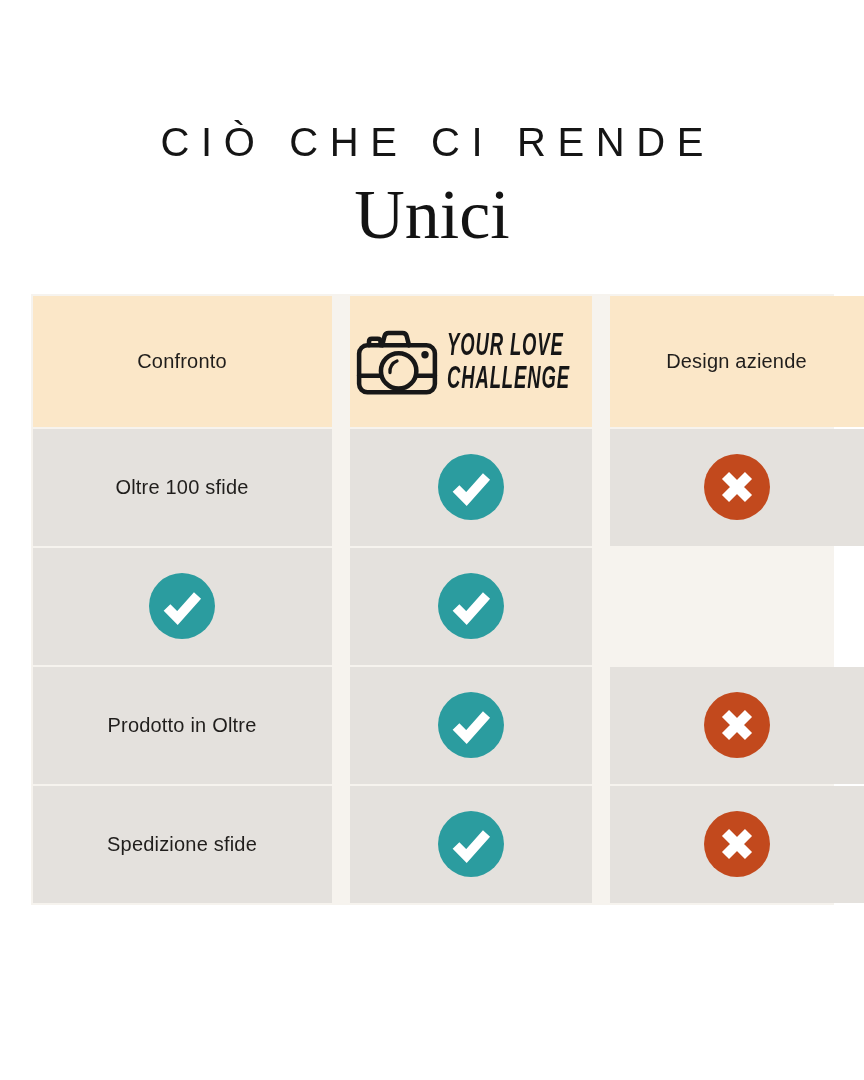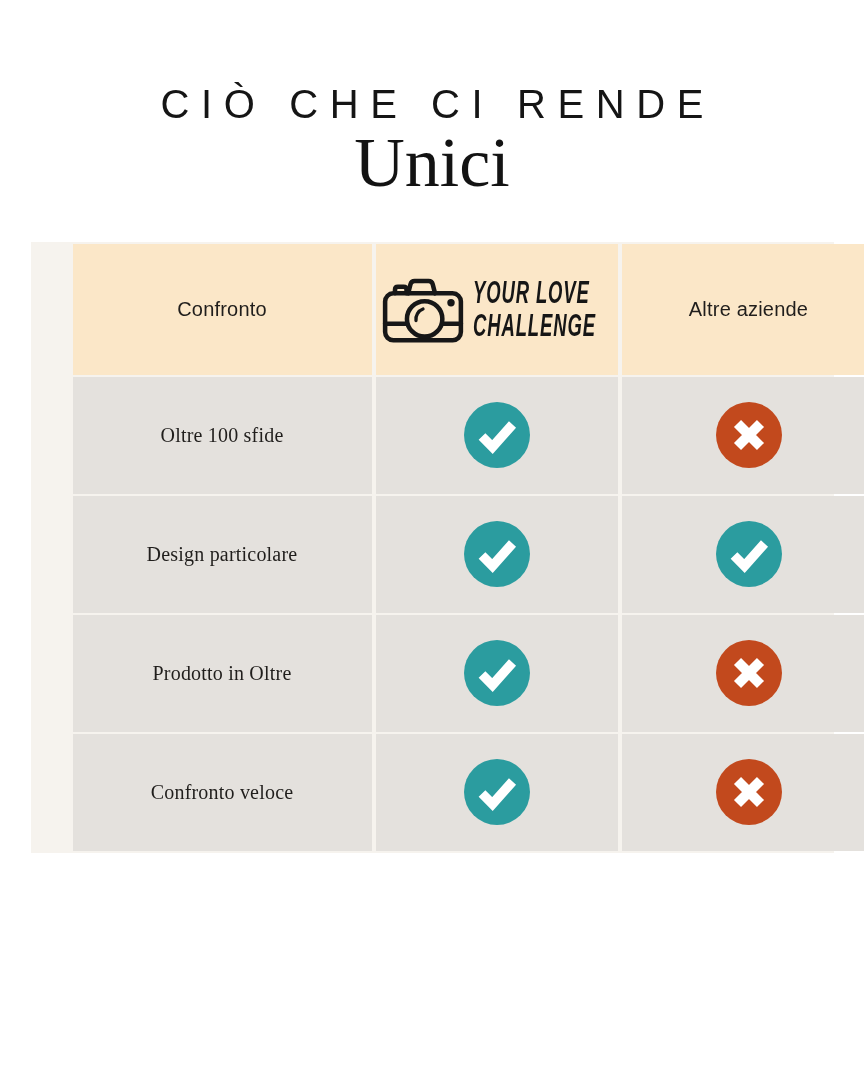--- a/index.html
+++ b/index.html
@@ -20,63 +20,62 @@
     font-family: "Liberation Sans", sans-serif;
     color: var(--text);
     overflow: hidden;
   }
   .canvas {
     position: relative;
     width: 864px;
     height: 1080px;
   }
   .kicker {
-    padding-top: 82px;
+    padding-top: 120px;
     text-align: center;
     font-size: 40px;
     font-weight: 400;
     letter-spacing: 0.29em;
     text-indent: 0.29em; 
     color: #151515;
     line-height: 1.1;
     white-space: nowrap;
   }
   .headline {
-    margin-top: 0;
+    margin-top: 14px;
     text-align: center;
     font-family: "Liberation Serif", serif;
     font-weight: 400;
     font-size: 70px;
     line-height: 1.05;
     color: #131313;
   }
   .table {
     margin: 42px auto 0 auto;
     width: 803px;
     background: var(--grid-line);
     border: 2px solid var(--grid-line);
     display: flex;
     flex-direction: column;
     gap: 2px;
   }
   .trow {
     display: grid;
     grid-template-columns: 299px 242px 254px;
-    gap: 4px;
-    padding-left: 40px;
+    gap: 18px;
   }
   .trow.header { height: 131px; }
   .trow.body { height: 117px; }
   .cell {
     display: flex;
     align-items: center;
     justify-content: center;
   }
   .trow.header .cell { background: var(--header-background); }
-  .trow.body .cell { background: var(--row-background); font-family: Liberation Serif, serif; }
+  .trow.body .cell { background: var(--row-background); }
   .head-label, .row-label {
     font-size: 20px;
     font-weight: 400;
     color: #201e1c;
     letter-spacing: 0.2px;
     text-align: center;
     padding: 0 14px;
   }
   .logo-cell { gap: 8px; font-style: italic; }
   .camera-svg {
@@ -144,21 +143,21 @@
           <circle cx="53" cy="57" r="21.5"></circle>
           <path d="M42.5 59 a 13 13 0 0 1 8.5 -14" stroke-width="4"></path>
           <circle cx="85" cy="37.5" r="4.5" fill="#171717" stroke="none"></circle>
         </svg>
         <div class="logo-text">
           <span>YOUR LOVE</span>
           <span>CHALLENGE</span>
         </div>
       </div>
       <div class="cell">
-        <div class="head-label">Altre aziende</div>
+        <div class="head-label">Design aziende</div>
       </div>
     </div>
 
     <div class="trow body">
       <div class="cell">
         <div class="row-label">Oltre 100 sfide</div>
       </div>
       <div class="cell mark-cell" data-mark="check">
         <svg class="mark mark-check" viewBox="0 0 66 66">
             <use href="#sym-check"></use>
@@ -167,23 +166,20 @@
       </div>
       <div class="cell mark-cell" data-mark="cross">
 
         <svg class="mark mark-cross" viewBox="0 0 66 66">
             <use href="#sym-cross"></use>
           </svg>
       </div>
     </div>
 
     <div class="trow body">
-      <div class="cell">
-        <div class="row-label">Design particolare</div>
-      </div>
       <div class="cell mark-cell" data-mark="check">
         <svg class="mark mark-check" viewBox="0 0 66 66">
             <use href="#sym-check"></use>
           </svg>
 
       </div>
       <div class="cell mark-cell" data-mark="check">
         <svg class="mark mark-check" viewBox="0 0 66 66">
             <use href="#sym-check"></use>
           </svg>
@@ -205,21 +201,21 @@
 
         <svg class="mark mark-cross" viewBox="0 0 66 66">
             <use href="#sym-cross"></use>
           </svg>
       </div>
     </div>
 
 
     <div class="trow body">
       <div class="cell">
-        <div class="row-label">Confronto veloce</div>
+        <div class="row-label">Spedizione sfide</div>
       </div>
       <div class="cell mark-cell" data-mark="check">
         <svg class="mark mark-check" viewBox="0 0 66 66">
             <use href="#sym-check"></use>
           </svg>
 
       </div>
       <div class="cell mark-cell" data-mark="cross">
 
         <svg class="mark mark-cross" viewBox="0 0 66 66">

